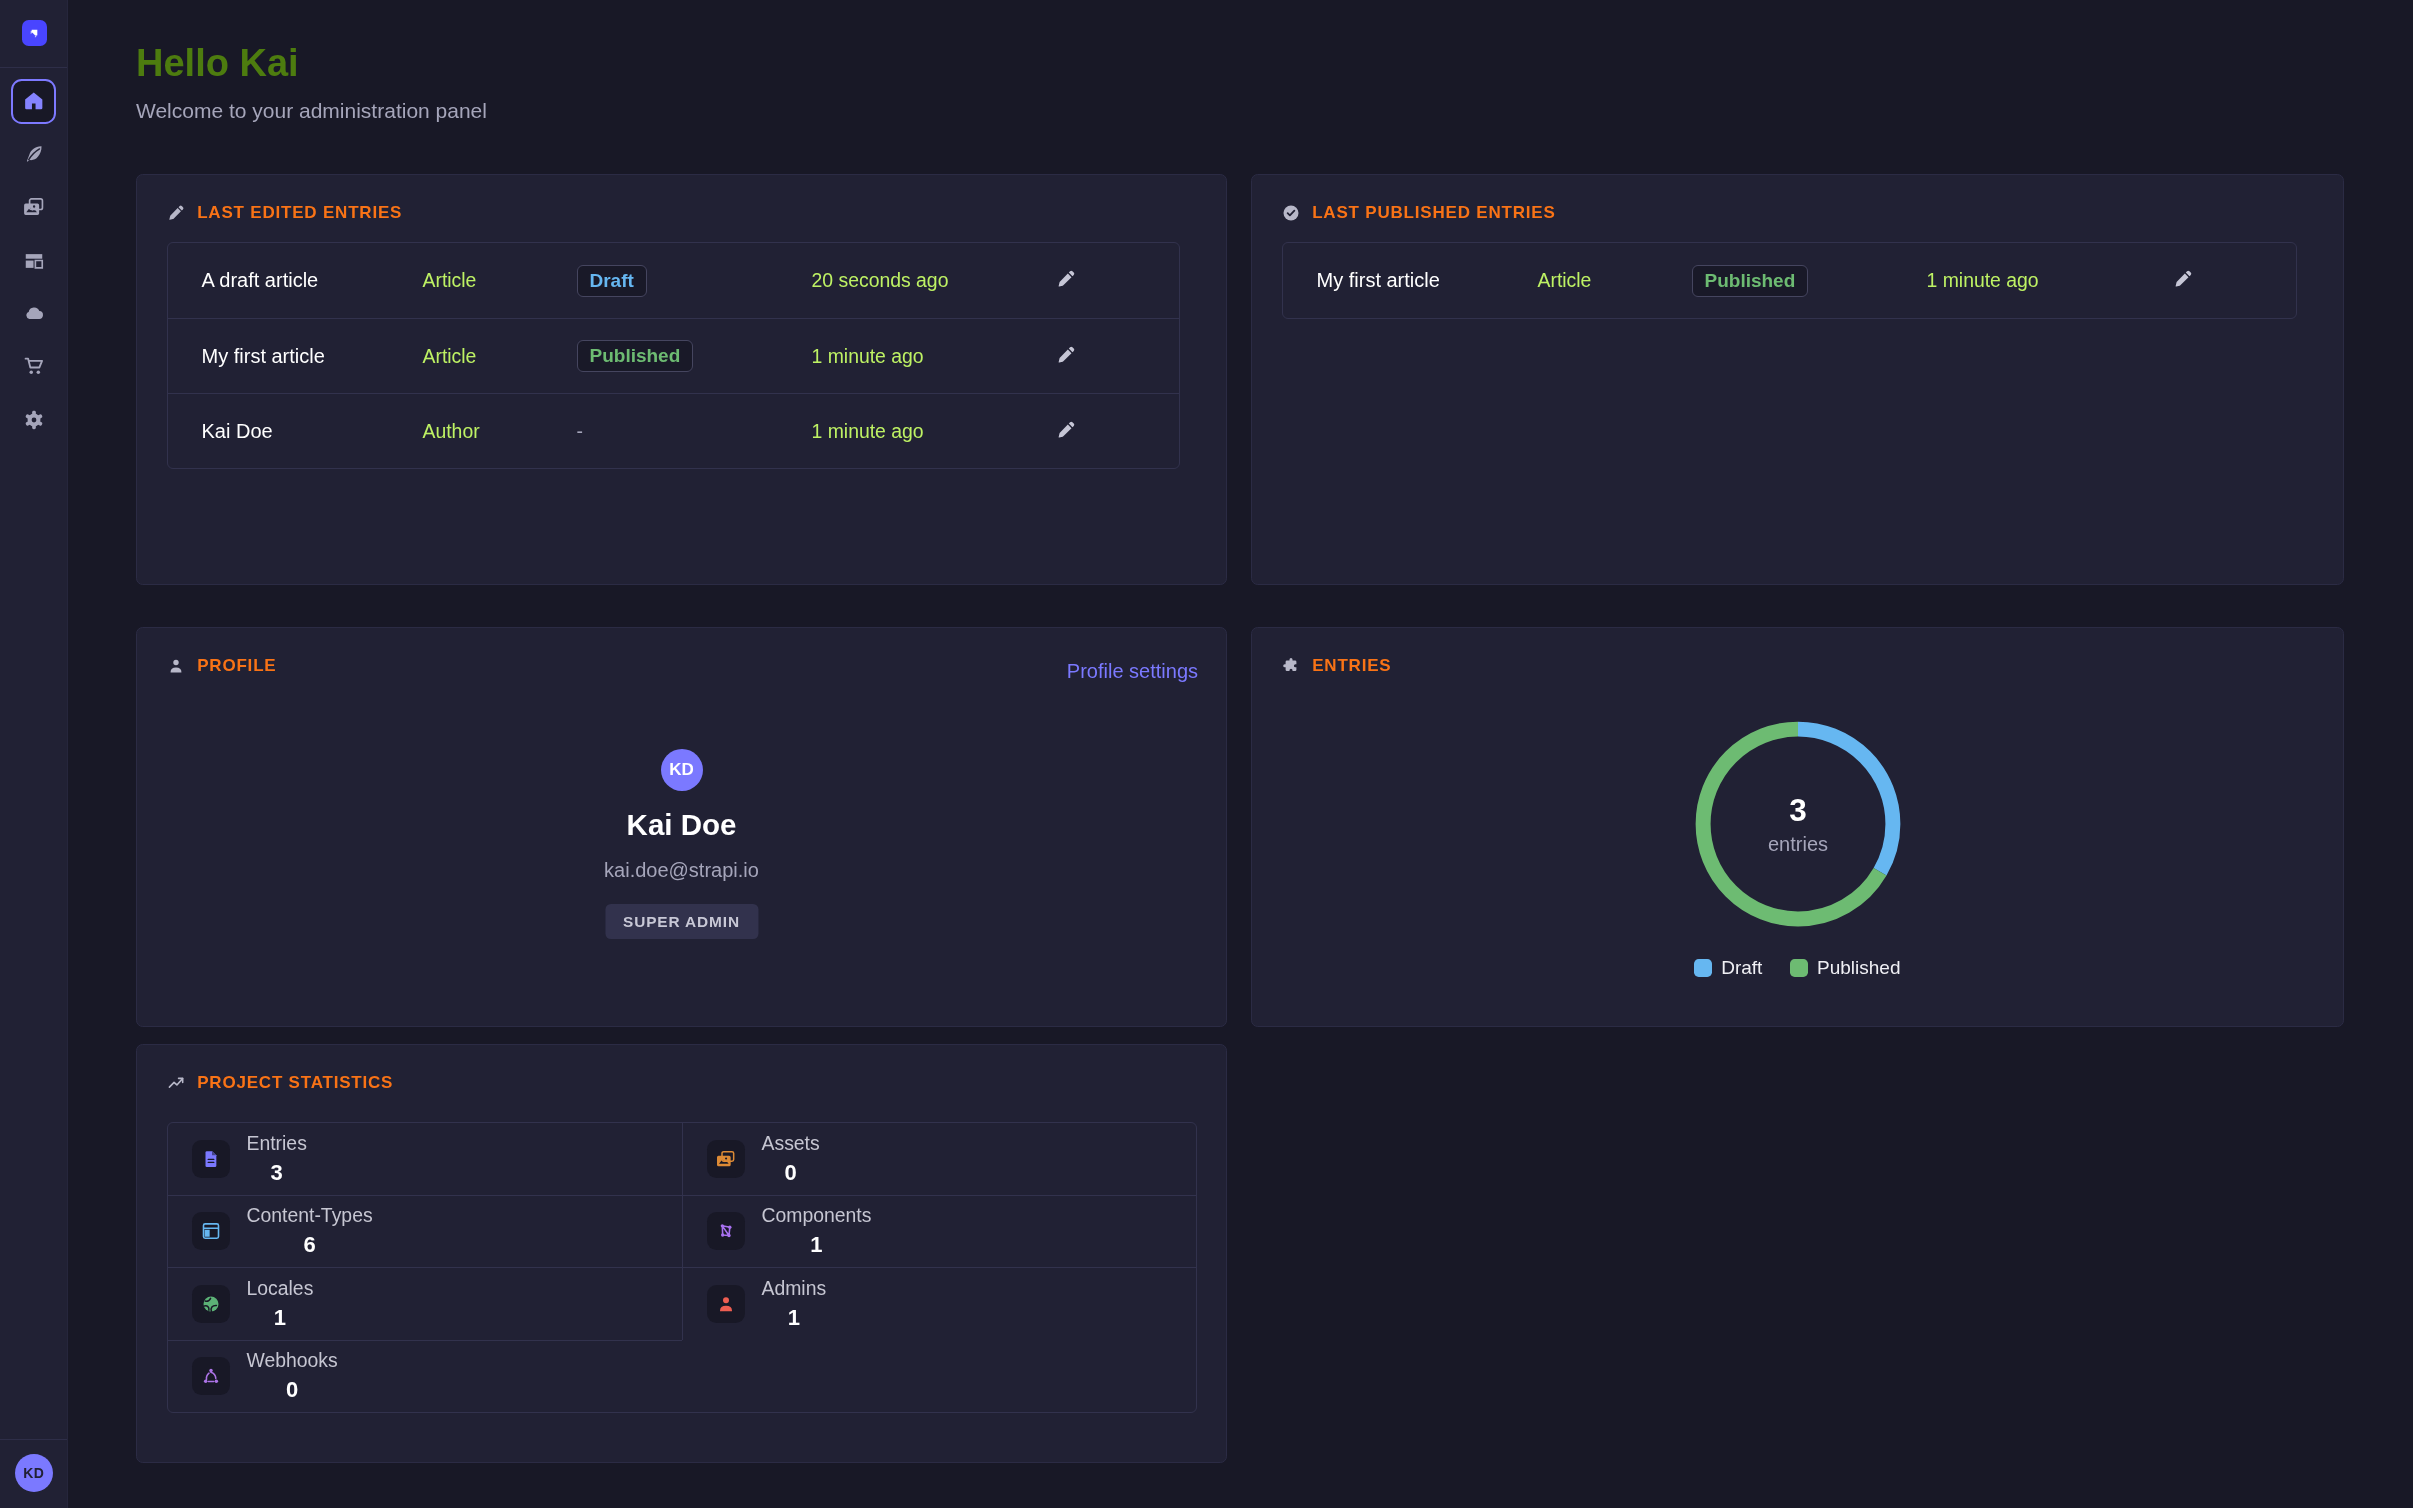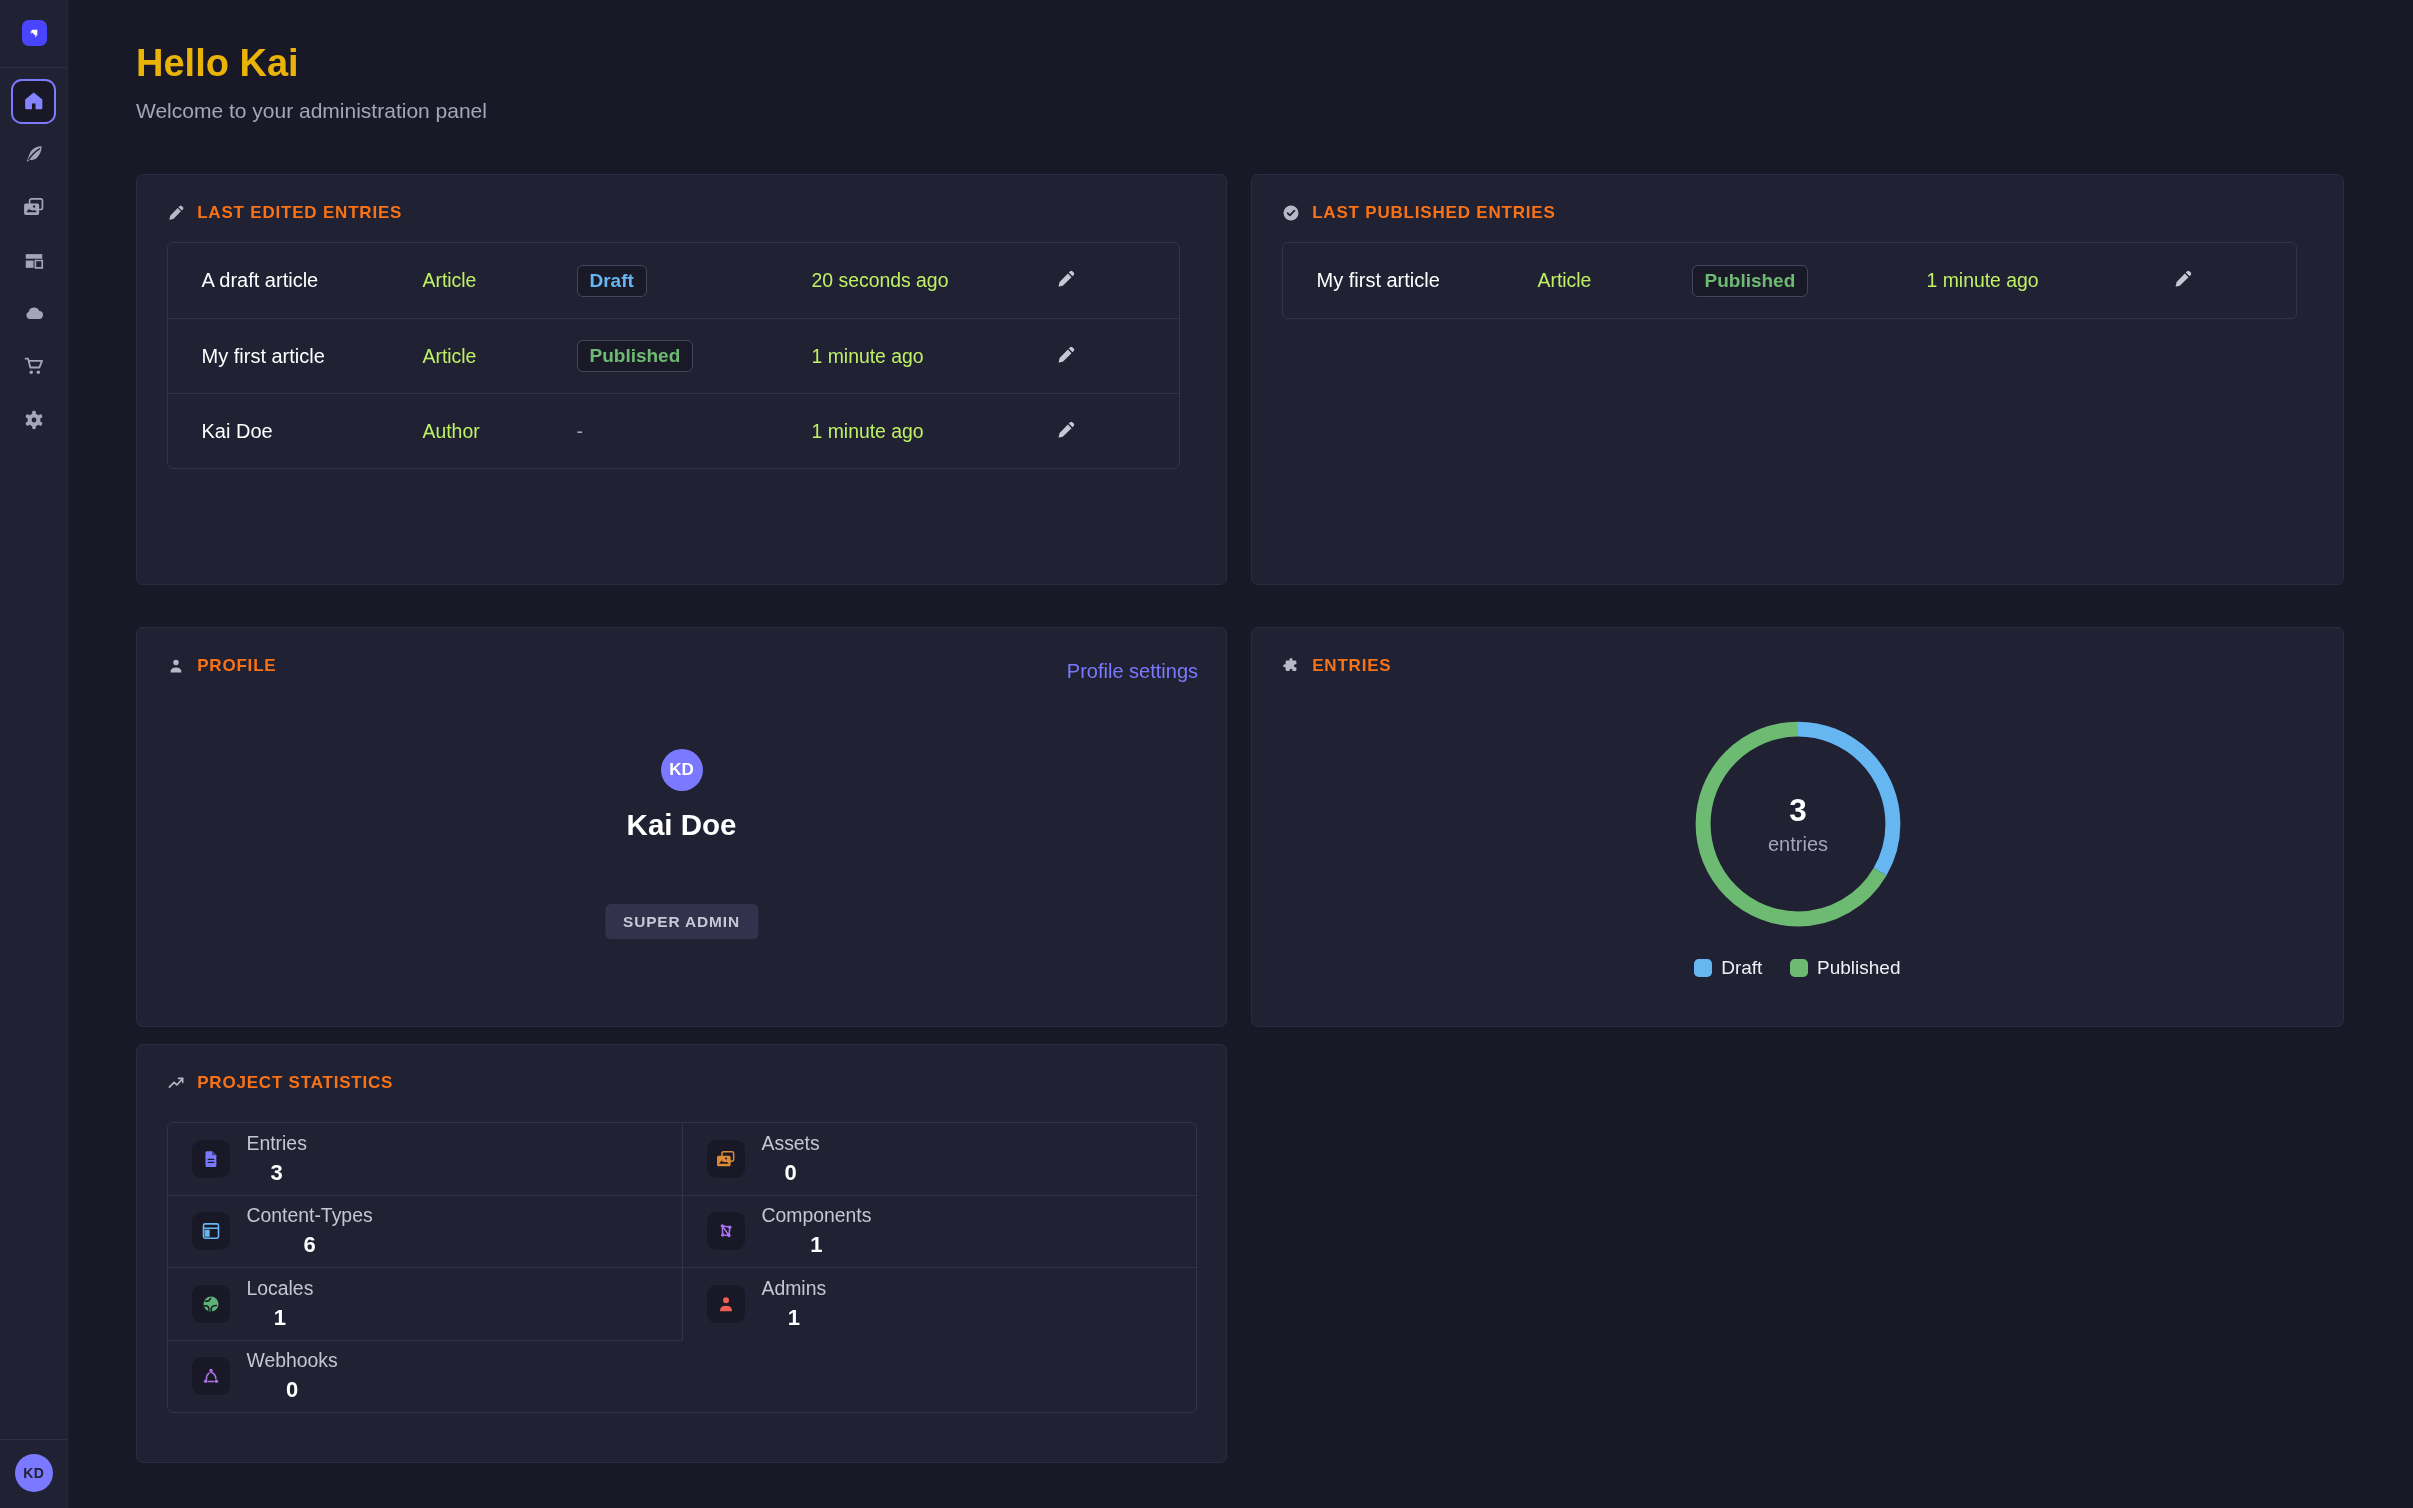--- a/index.html
+++ b/index.html
@@ -44,21 +44,21 @@
   .sidebar-bottom-divider { position: absolute; left: 0; top: 1439px; width: 100%; height: 0.7px; background: #2e2e48; }
   .sidebar-avatar {
     position: absolute; left: 14.7px; top: 1454px; width: 38px; height: 38px;
     border-radius: 50%; background: #7b79ff; color: #212134;
     display: flex; align-items: center; justify-content: center;
     font-size: 14px; font-weight: 700; letter-spacing: 0.3px;
   }
 
   
   .main { position: absolute; left: 68px; top: 0; width: 2346px; height: 1508px; }
-  .page-title { position: absolute; left: 68px; top: 42px; font-size: 38px; font-weight: 700; color: #eab308; }
+  .page-title { position: absolute; left: 68px; top: 42px; font-size: 38px; font-weight: 700; color: #4d7c0f; }
   .page-subtitle { position: absolute; left: 68px; top: 99px; font-size: 21px; color: #a5a5ba; }
 
   .panel {
     position: absolute; background: #212134;
     border: 0.7px solid #2b2b44; border-radius: 6.7px;
   }
   .p-last-edited     { left: 68px;  top: 174px;  width: 1091px; height: 411px; }
   .p-last-published  { left: 1183px; top: 174px;  width: 1093px; height: 411px; }
   .p-profile         { left: 68px;  top: 627px;  width: 1091px; height: 400px; }
   .p-entries         { left: 1183px; top: 627px;  width: 1093px; height: 400px; }
@@ -345,20 +345,21 @@
             <circle cx="12" cy="7.4" r="3.6"></circle>
             <path d="M4.8 20 q0-6 7.2-6 t7.2 6 v.6 H4.8 Z"></path>
           </svg>
         </span>
         <span class="panel-title">PROFILE</span>
       </div>
       <a class="profile-link" href="#">Profile settings</a>
       <div class="profile-body">
         <div class="profile-avatar">KD</div>
         <div class="profile-name">Kai Doe</div>
+        <div class="profile-email">kai.doe@strapi.io</div>
         <div class="role-badge">SUPER ADMIN</div>
       </div>
     </section>
 
     <section class="panel p-entries">
       <div class="panel-head">
         <span class="head-icon">
           <svg viewBox="0 0 24 24" fill="currentColor" aria-hidden="true">
             <path d="M10 3.4 a2 2 0 0 1 4 0 v1.2 h3.4 a1.8 1.8 0 0 1 1.8 1.8 v3.2 h-1.2 a2.1 2.1 0 0 0 0 4.2 h1.2 v3.2 a1.8 1.8 0 0 1-1.8 1.8 h-3.4 v-1.2 a2 2 0 0 0-4 0 v1.2 H6.6 a1.8 1.8 0 0 1-1.8-1.8 v-3.4 H3.6 a2 2 0 0 1 0-4 h1.2 V6.4 a1.8 1.8 0 0 1 1.8-1.8 H10 Z"></path>
           </svg>

